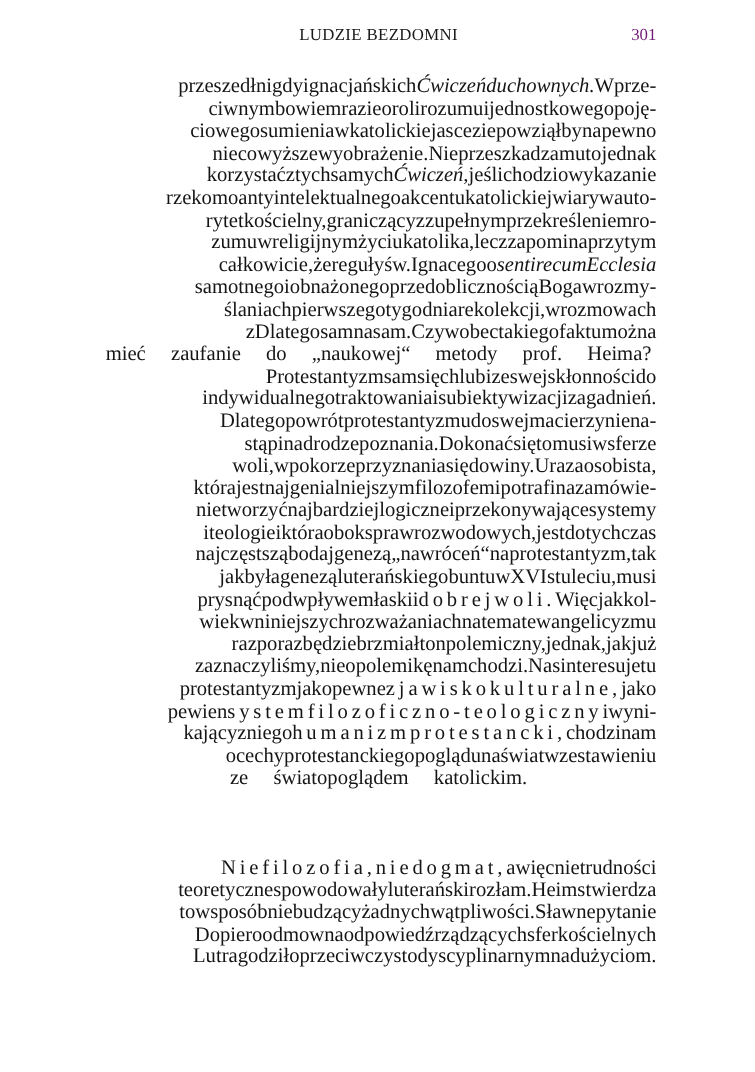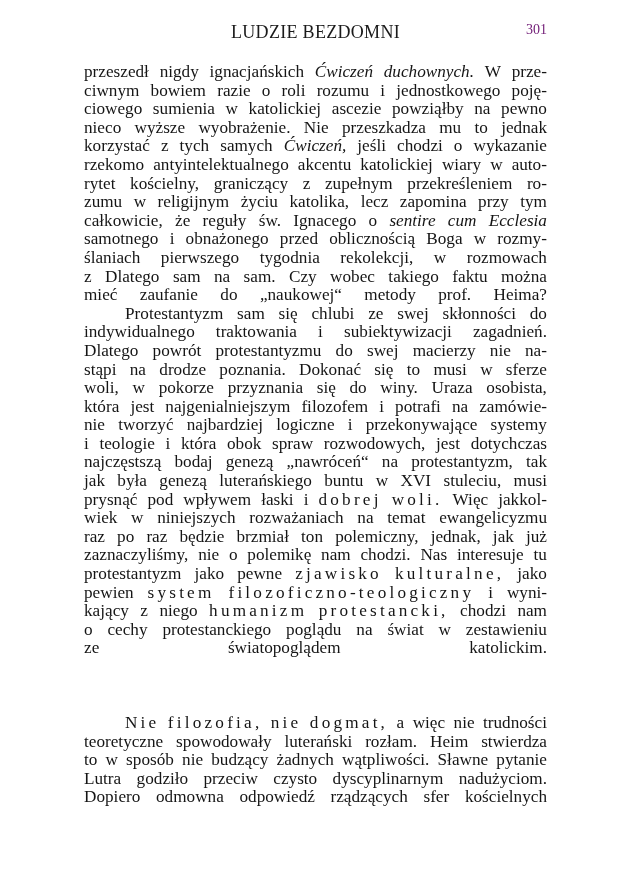--- a/index.html
+++ b/index.html
@@ -26,21 +26,21 @@
     top: 22px;
     left: 84px;
     width: 463px;
     height: 20px;
   }
   .running-title {
     position: absolute;
     left: 0; right: 0;
     text-align: center;
     font-family: "Liberation Serif", "DejaVu Serif", serif;
-    font-size: 18px;
+    font-size: 14px;
     letter-spacing: 0.3px;
     color: #1a1a1a;
   }
   .page-number {
     position: absolute;
     right: 0;
     font-family: "Liberation Serif", "DejaVu Serif", serif;
     font-size: 14px;
     color: #701a75;
   }
@@ -67,23 +67,23 @@
     text-align-last: left;
   }
   .line.indent {
     padding-left: 41px;
   }
   .line .it { font-style: italic; }
   .line .sp { letter-spacing: 3.2px; }
   
   .line {
     display: flex;
-    justify-content: space-between;
-  }
-  .line.last { justify-content: space-between; gap: 11px; }
+    justify-content: flex-end;
+  }
+  .line.last { justify-content: center; gap: 21px; }
   .line .w { white-space: pre; }
 </style>
 </head>
 <body>
 
 <div class="page">
 
   <div class="running-head">
     <span class="running-title">LUDZIE BEZDOMNI</span>
     <span class="page-number">301</span>
@@ -432,31 +432,31 @@
           <span class="w">w</span>
           <span class="w">sposób</span>
           <span class="w">nie</span>
           <span class="w">budzący</span>
           <span class="w">żadnych</span>
           <span class="w">wątpliwości.</span>
           <span class="w">Sławne</span>
           <span class="w">pytanie</span>
         </div>
         <div class="line">
+          <span class="w">Dopiero</span>
+          <span class="w">odmowna</span>
+          <span class="w">odpowiedź</span>
+          <span class="w">rządzących</span>
+          <span class="w">sfer</span>
+          <span class="w">kościelnych</span>
+        </div>
+        <div class="line">
           <span class="w">Lutra</span>
           <span class="w">godziło</span>
           <span class="w">przeciw</span>
           <span class="w">czysto</span>
           <span class="w">dyscyplinarnym</span>
           <span class="w">nadużyciom.</span>
         </div>
-        <div class="line">
-          <span class="w">Dopiero</span>
-          <span class="w">odmowna</span>
-          <span class="w">odpowiedź</span>
-          <span class="w">rządzących</span>
-          <span class="w">sfer</span>
-          <span class="w">kościelnych</span>
-        </div>
       </div>
     </div>
 
 </div>
 
 </body></html>

